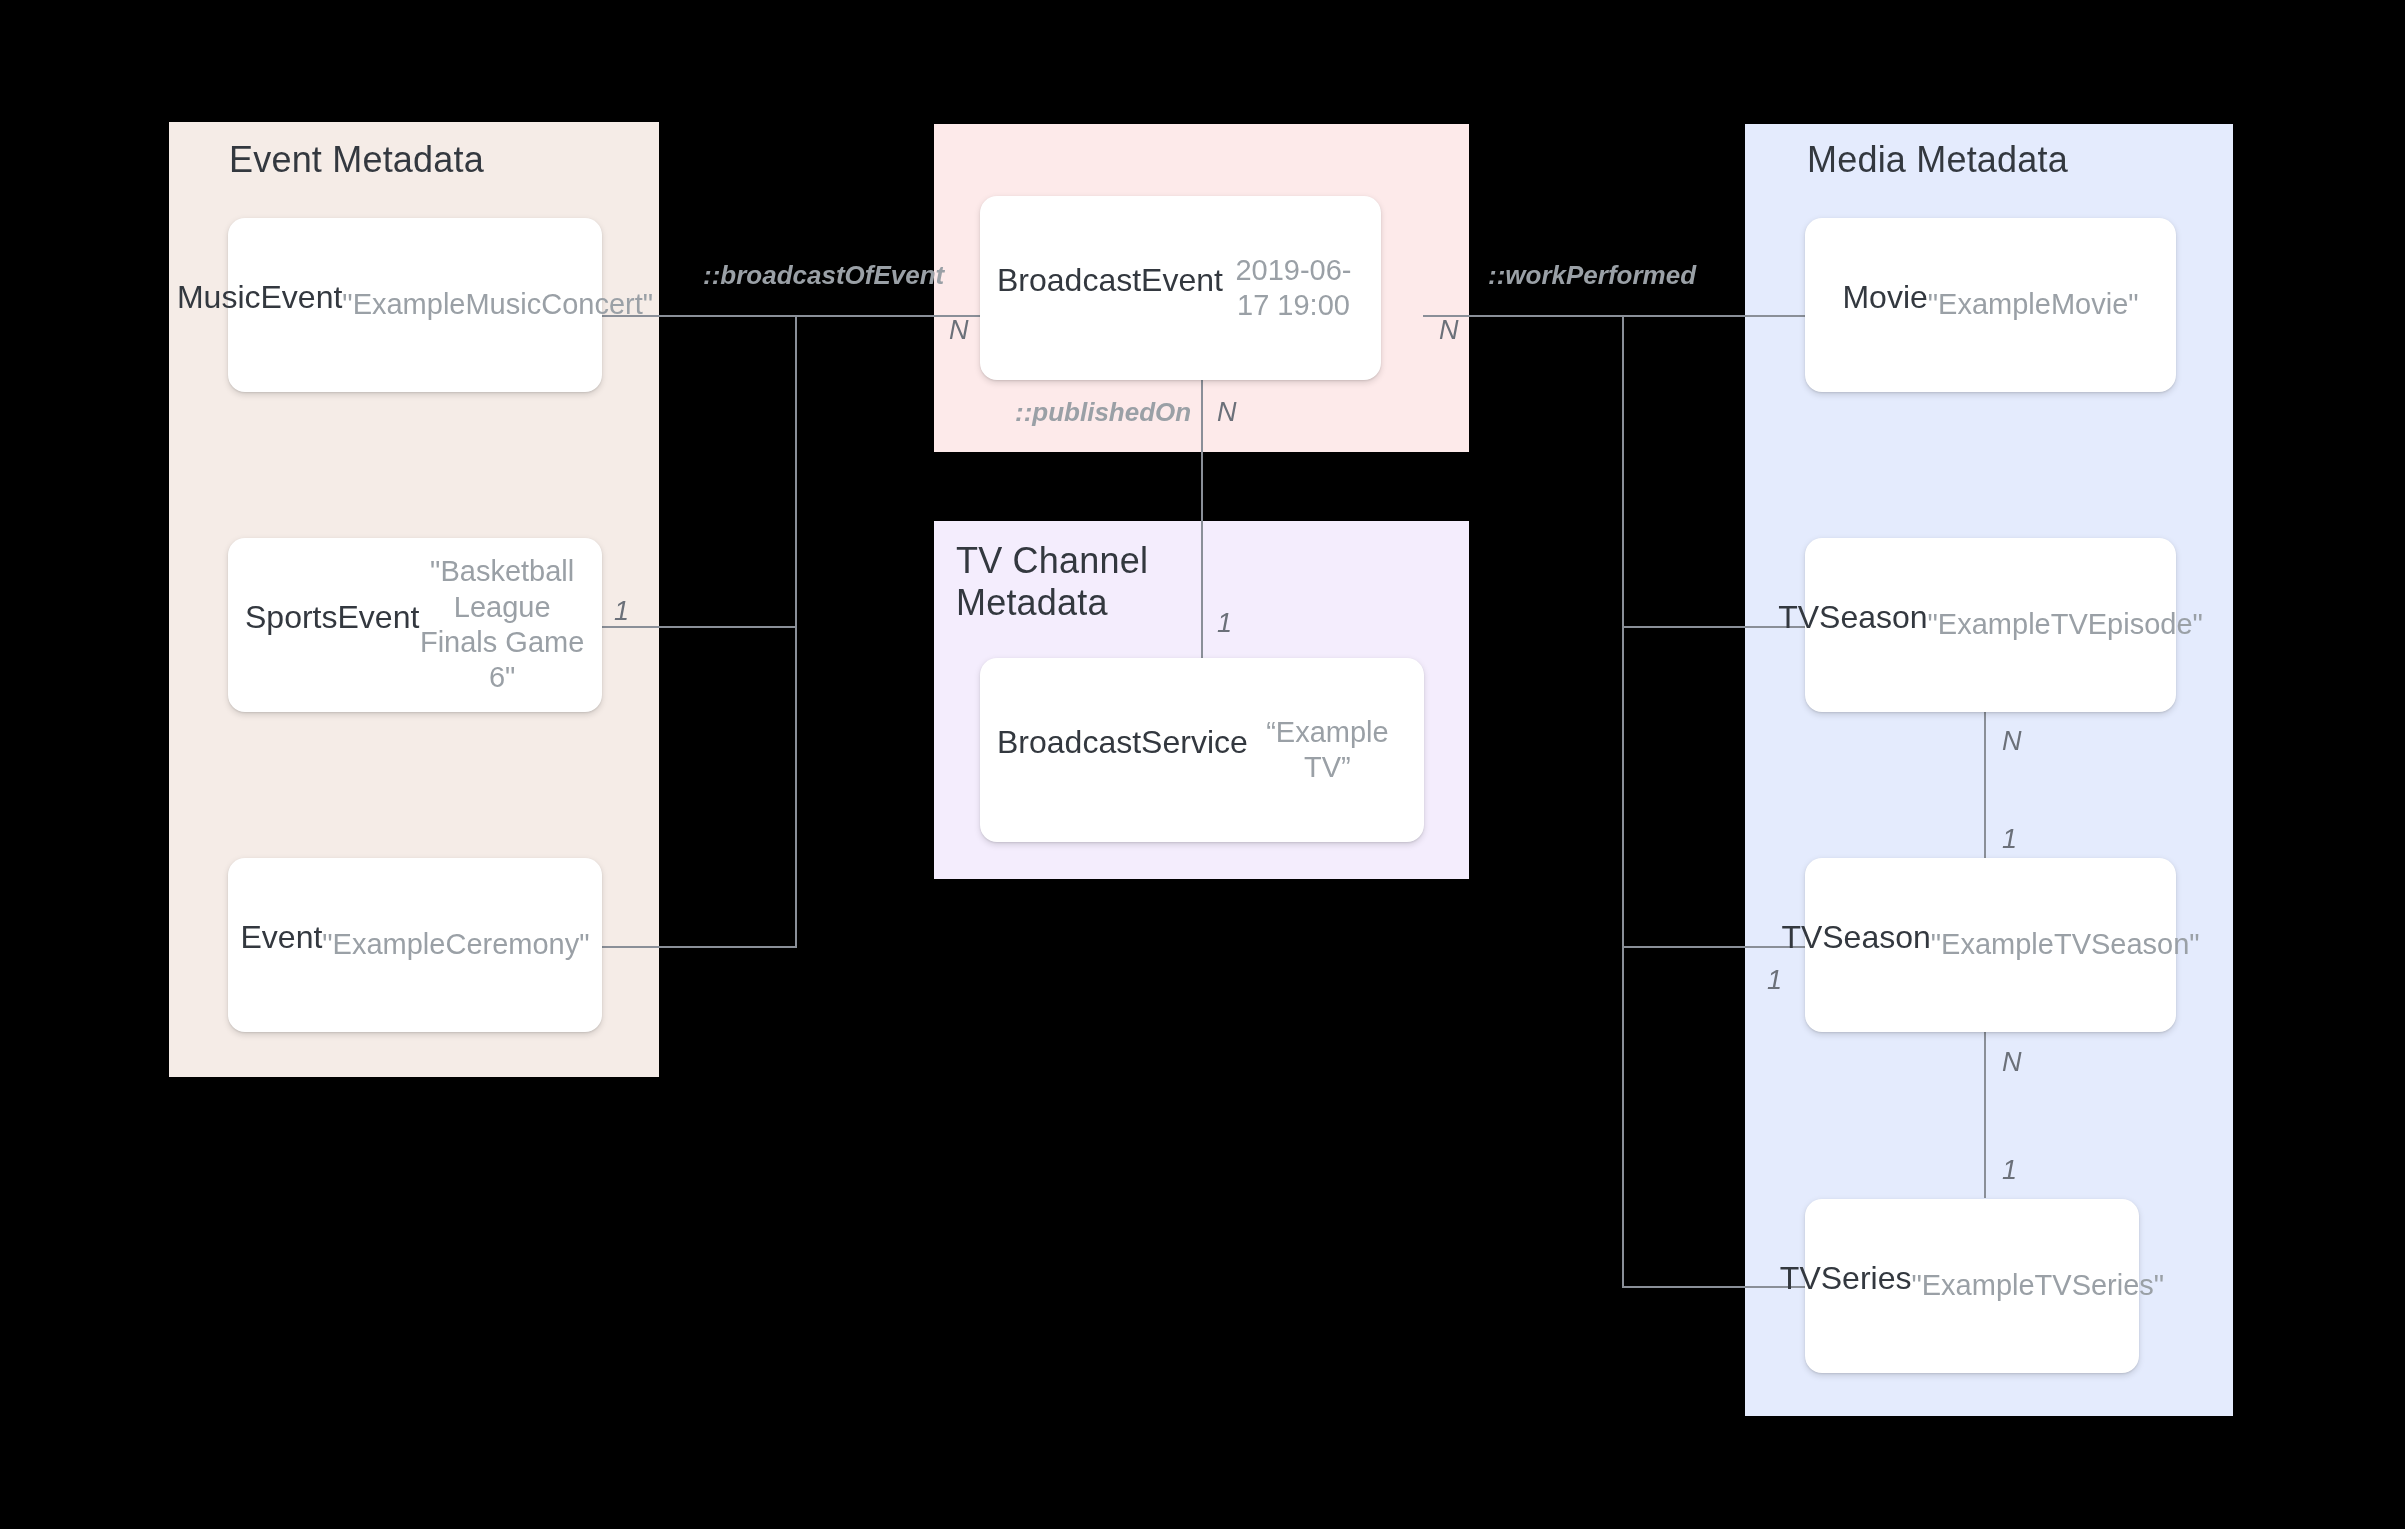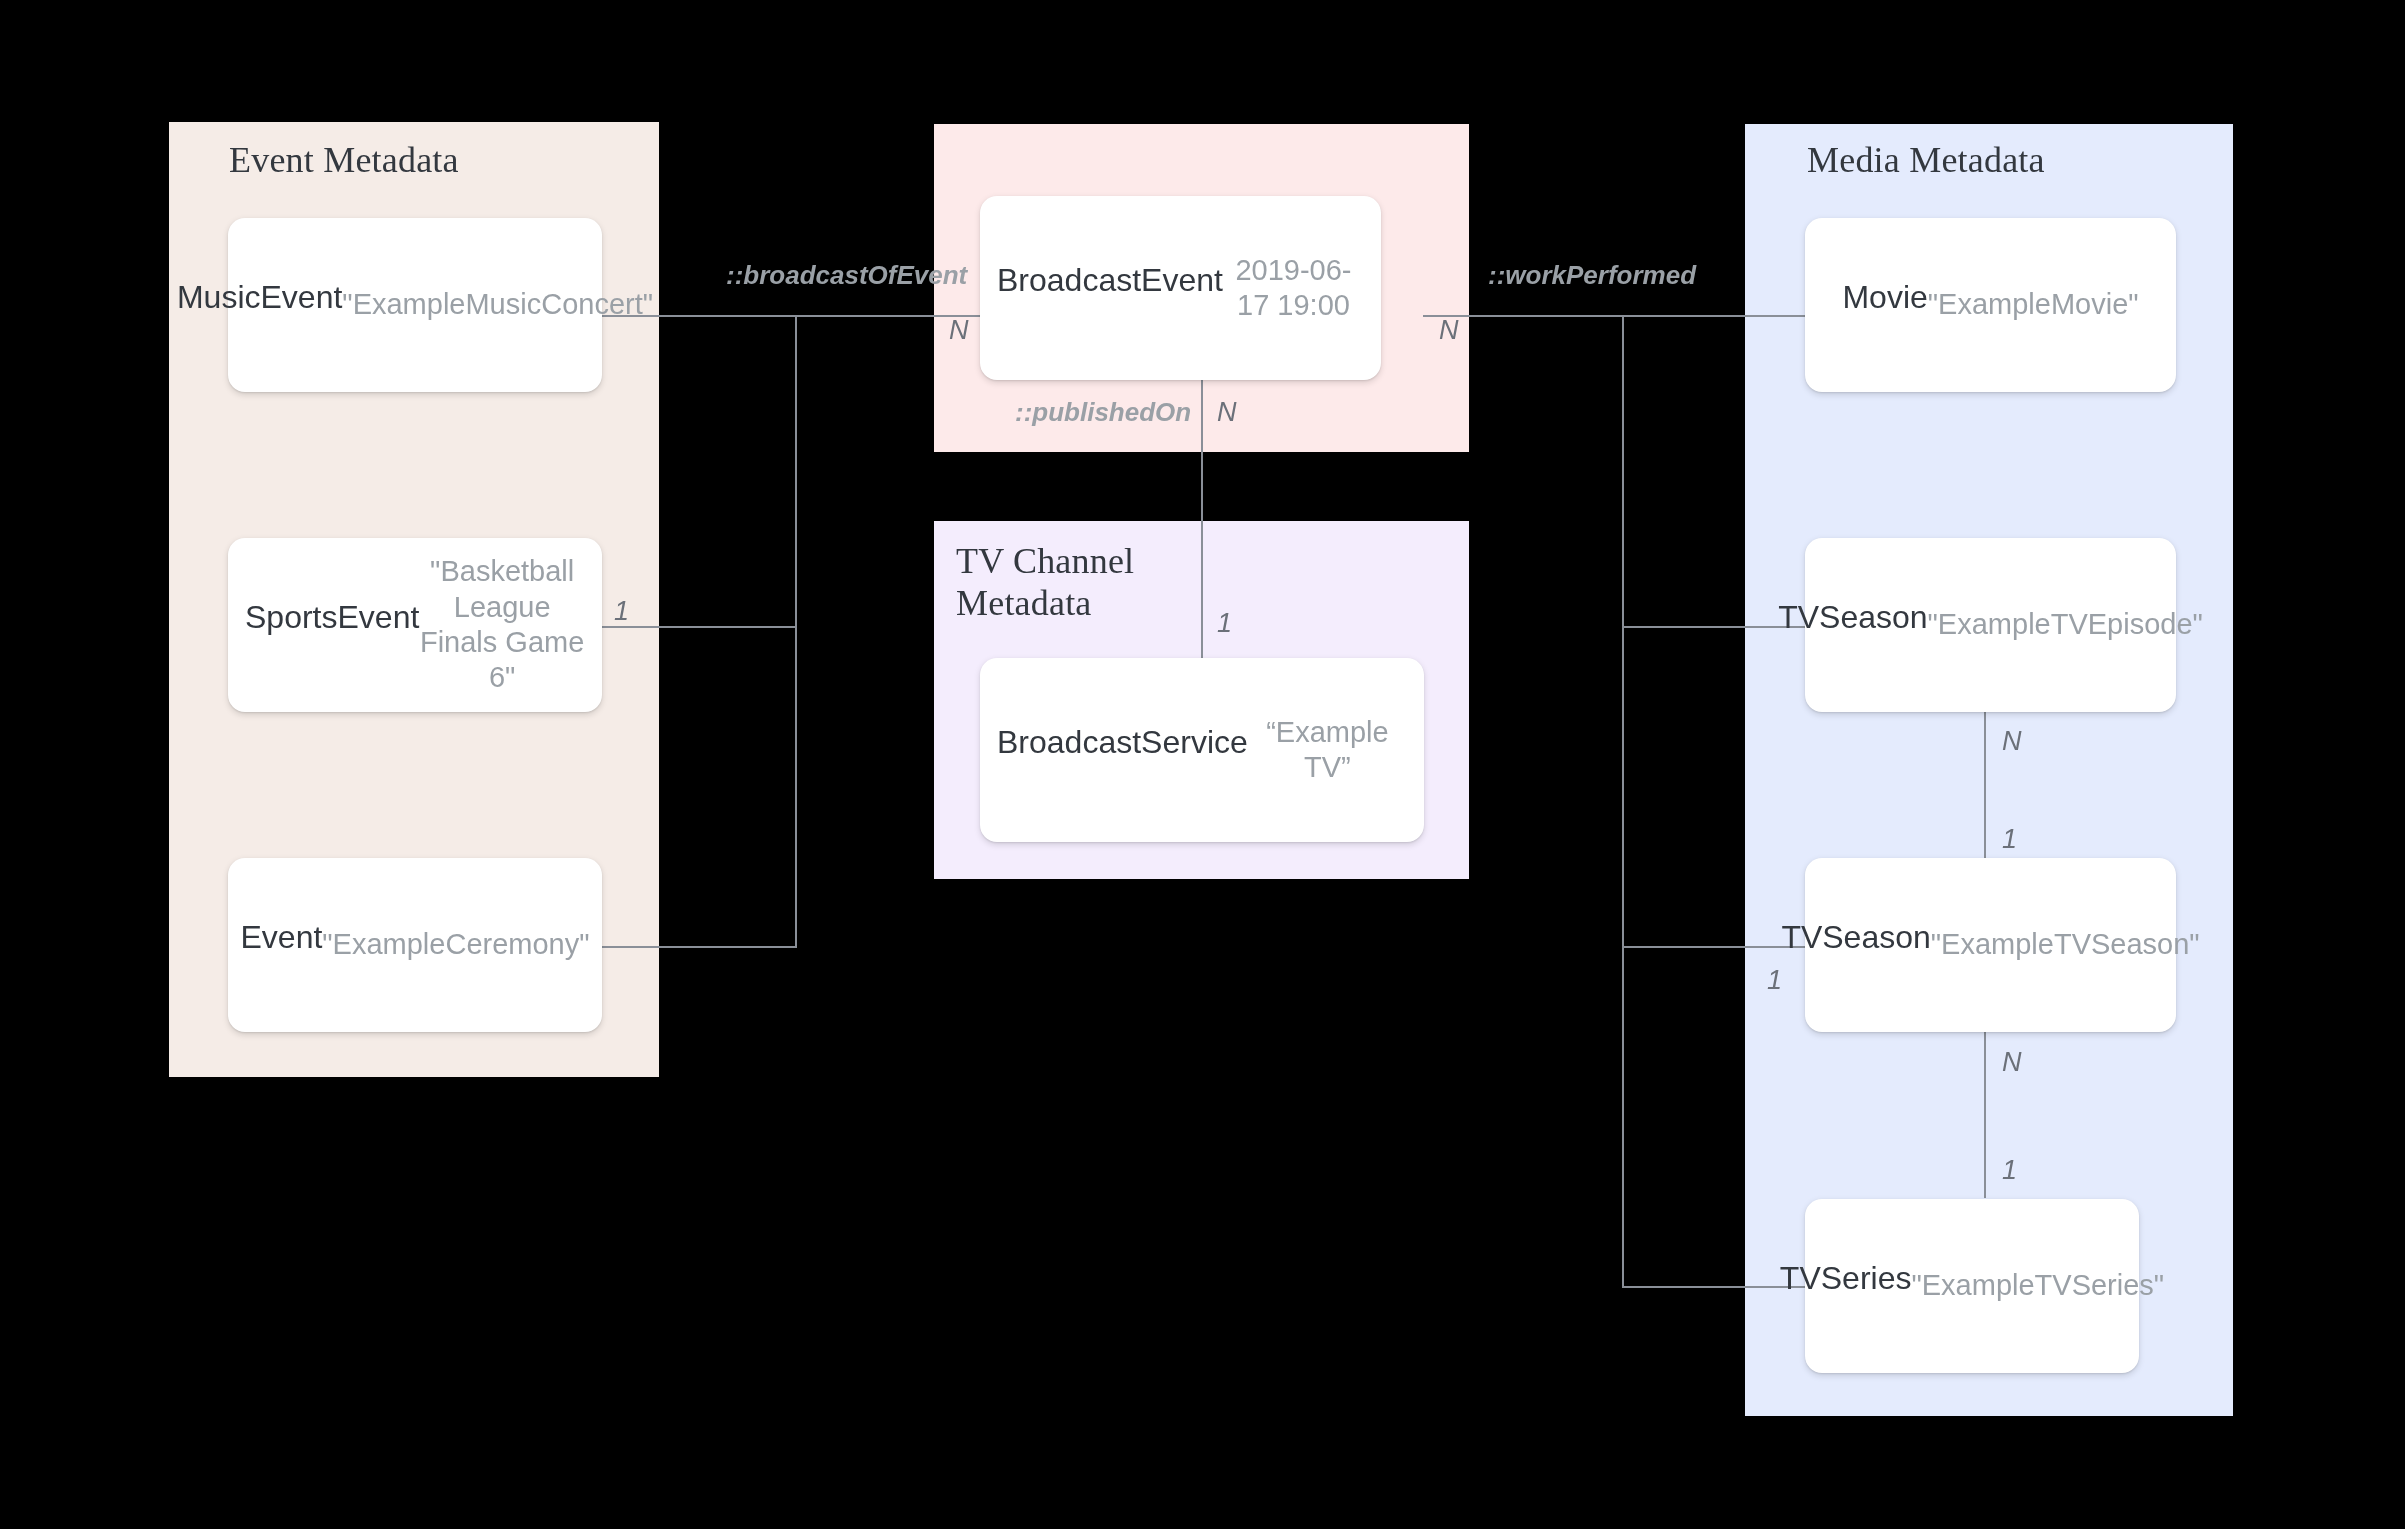--- a/index.html
+++ b/index.html
@@ -19,21 +19,20 @@
     position: absolute;
     box-sizing: border-box;
   }
   .panel-title {
     position: absolute;
     color: #33383f;
     font-size: 36px;
     line-height: 1.18;
     letter-spacing: 0.2px;
     white-space: pre-line;
-    font-family: Liberation Serif, serif;
   }
   .node {
     position: absolute;
     box-sizing: border-box;
     background: #ffffff;
     border-radius: 17px;
     box-shadow: 0 2.9px 6.7px rgba(0,0,0,0.13), 0 1px 1.9px rgba(0,0,0,0.10);
     display: flex;
     flex-direction: row;
     align-items: center;
@@ -152,21 +151,21 @@
   <div class="node" style="left:1805px; top:858px; width:371px; height:174px;">
     <div class="node-title">TVSeason</div>
     <div class="node-value">"ExampleTVSeason"</div>
   </div>
 
   <div class="node" style="left:1805px; top:1199px; width:334px; height:174px;">
     <div class="node-title">TVSeries</div>
     <div class="node-value">"ExampleTVSeries"</div>
   </div>
 
-  <div class="rel-label" style="left:726px; top:260px;">::broadcastOfEvent</div>
+  <div class="rel-label" style="left:703px; top:260px;">::broadcastOfEvent</div>
   <div class="rel-label" style="left:1488px; top:260px;">::workPerformed</div>
   <div class="rel-label" style="left:1015px; top:397px;">::publishedOn</div>
 
   <div class="card-label" style="left:949px; top:315px;">N</div>
   <div class="card-label" style="left:614px; top:596px;">1</div>
   <div class="card-label" style="left:1439px; top:315px;">N</div>
   <div class="card-label" style="left:1217px; top:397px;">N</div>
   <div class="card-label" style="left:1217px; top:608px;">1</div>
   <div class="card-label" style="left:2002px; top:726px;">N</div>
   <div class="card-label" style="left:2002px; top:824px;">1</div>

